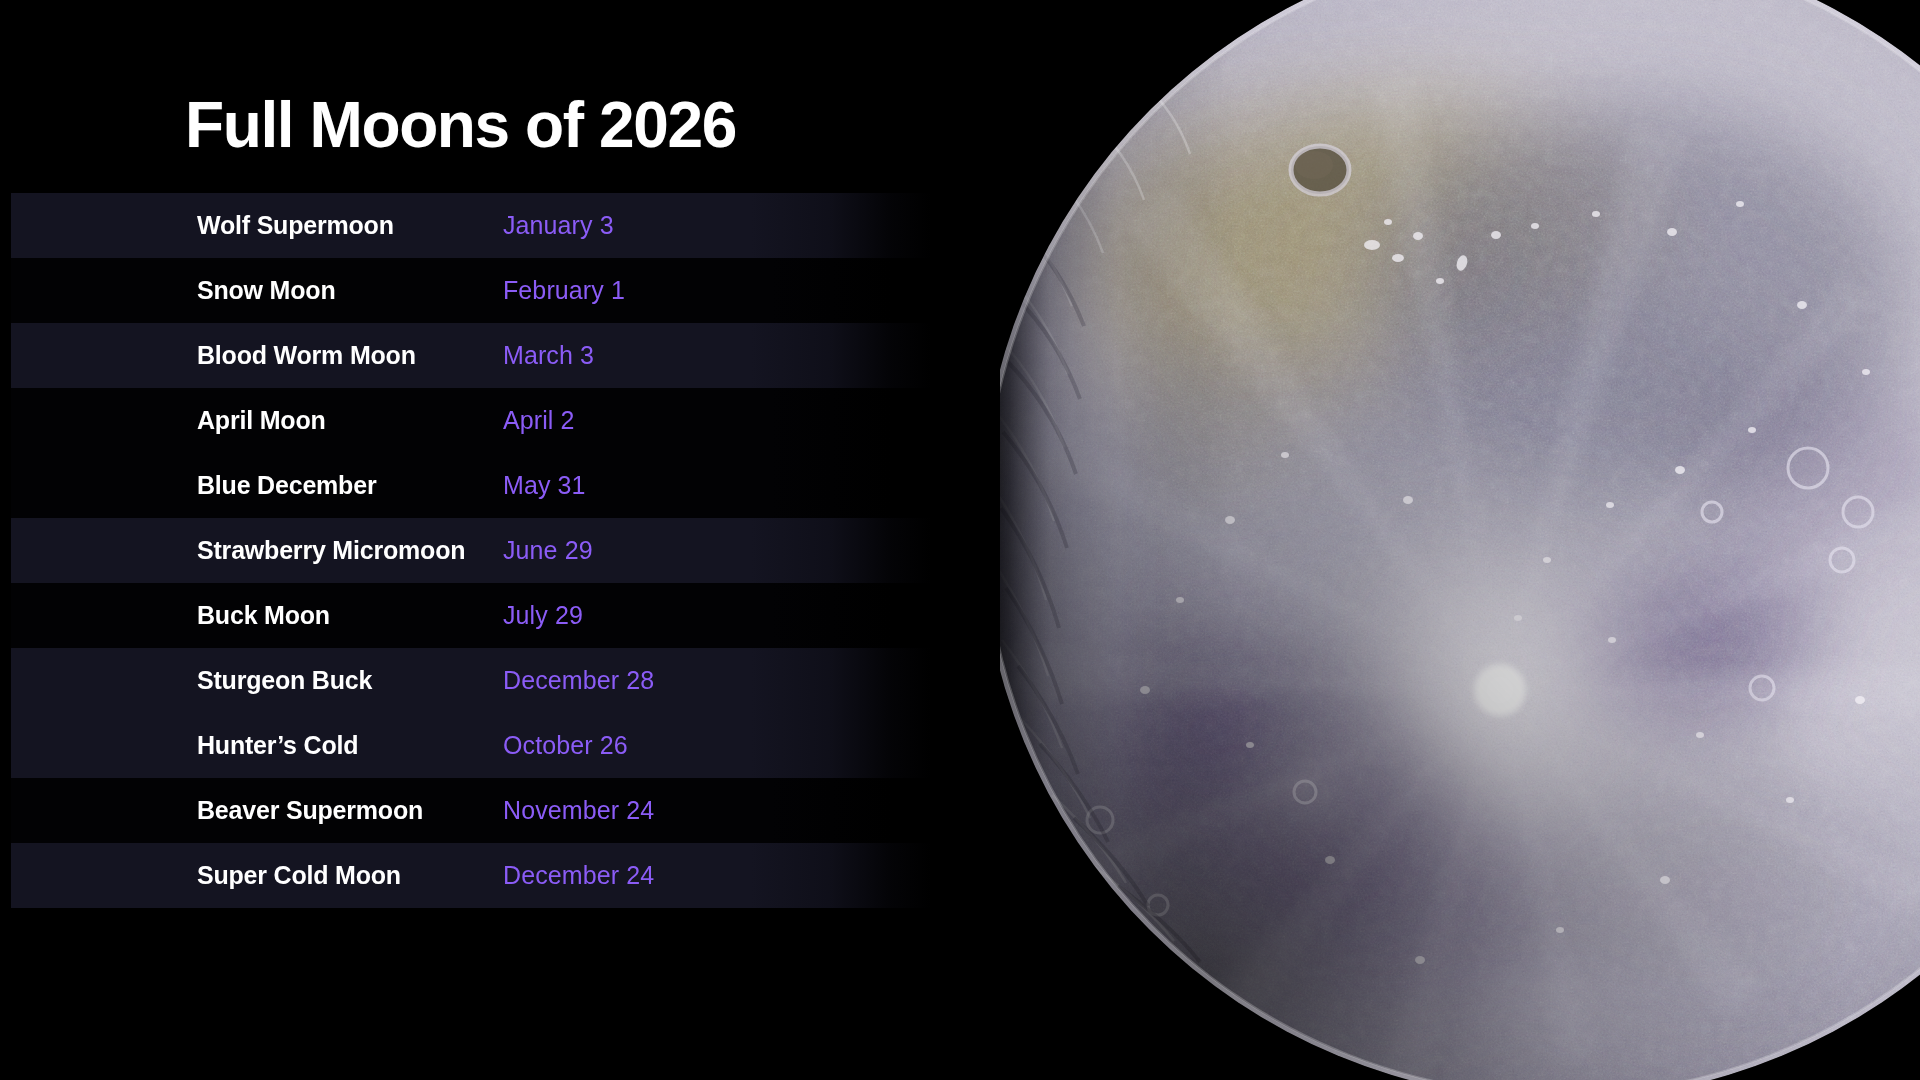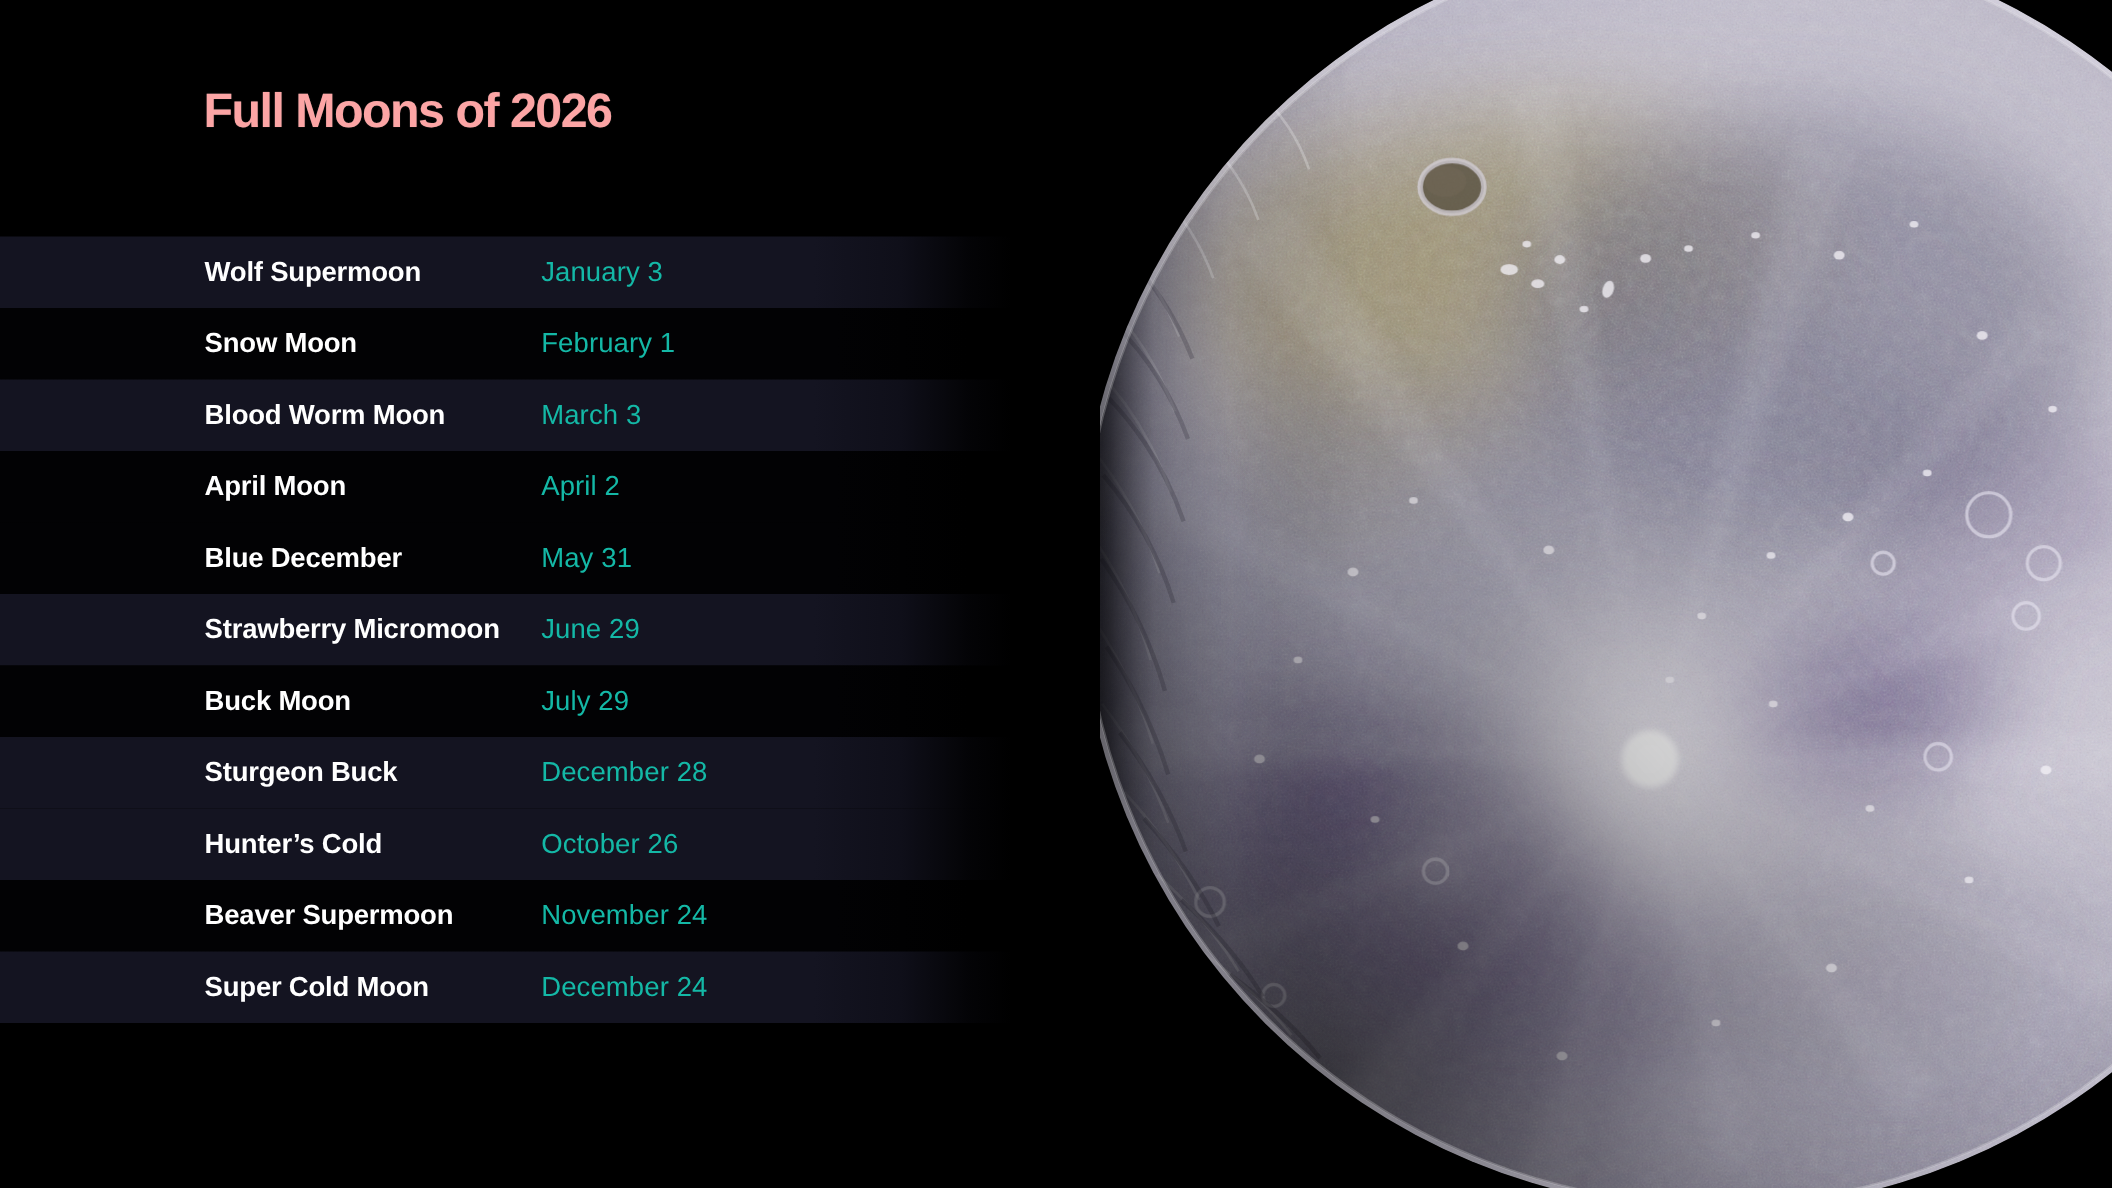--- a/index.html
+++ b/index.html
@@ -29,37 +29,36 @@
   #panel {
     position:absolute;
     left:0; top:0;
     width:1080px; height:1080px;
     z-index:3;
   }
 
   #page-title {
     position:absolute;
     left:185px;
-    top:78px;
-    font-size:44px;
+    top:92px;
+    font-size:64px;
     font-weight:bold;
-    color:#fca5a5;
+    color:#ffffff;
     letter-spacing:-1.4px;
     line-height:1.05;
     white-space:nowrap;
     font-stretch:condensed;
     text-shadow:0 0 1px rgba(255,255,255,0.25);
   }
 
   #moon-table {
     position:absolute;
-    left:0;
+    left:11px;
     top:193px;
     width:1080px;
-    margin-top:22px;
   }
 
   .moon-row {
     position:relative;
     height:65px;
     width:1080px;
     display:flex;
     align-items:center;
   }
   .moon-row .row-bg {
@@ -93,21 +92,21 @@
     font-weight:bold;
     color:#ffffff;
     letter-spacing:-0.2px;
     white-space:nowrap;
   }
   .moon-date {
     position:relative;
     z-index:1;
     font-size:25px;
     font-weight:normal;
-    color:#14b8a6;
+    color:#8b5cf6;
     letter-spacing:0.1px;
     white-space:nowrap;
   }
 
   
   #left-mask {
     position:absolute;
     left:0; top:0;
     width:980px; height:1080px;
     background:#000000;

